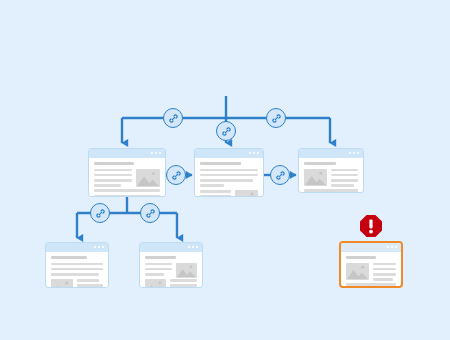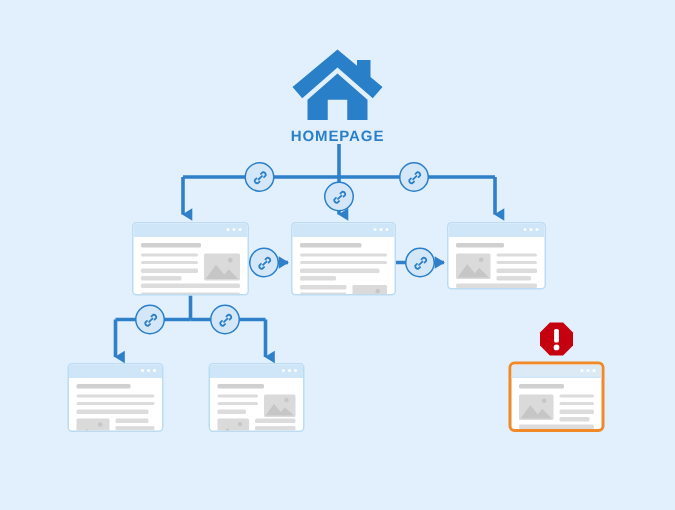--- a/index.html
+++ b/index.html
@@ -182,28 +182,20 @@
       <path d="M127,197 L127,213"></path>
 
       <path d="M77,213 L127,213"></path>
       <path d="M127,213 L177,213"></path>
 
       <path d="M77,213 L77,238" marker-end="url(#arrowDown)"></path>
       <path d="M177,213 L177,238" marker-end="url(#arrowDown)"></path>
     </g>
   </svg>
 
-  <div class="home-node">
-    <svg class="home-icon" viewBox="0 0 64 52">
-      <path d="M32 3 L62 28 L55.5 35.5 L32 15 L8.5 35.5 L2 28 Z" fill="#2a7fc9"></path>
-      <path d="M32 19 L52 36.5 L52 50 L38.5 50 L38.5 36.5 L25.5 36.5 L25.5 50 L12 50 L12 36.5 Z" fill="#2a7fc9"></path>
-      <rect x="45" y="10" width="9" height="13" fill="#2a7fc9"></rect>
-    </svg>
-    <div class="home-label">HOMEPAGE</div>
-  </div>
 
   <div class="link-chip" style="left:163px;top:108px;">
     <svg width="11" height="11" viewBox="0 0 24 24">
       <g fill="none" stroke="#2a7fc9" stroke-width="2.6" stroke-linecap="round">
         <path d="M9.5 14.5 L14.5 9.5"></path>
         <path d="M13 6.5 L15.5 4 A3.9 3.9 0 0 1 20 8.5 L17.5 11"></path>
         <path d="M11 17.5 L8.5 20 A3.9 3.9 0 0 1 4 15.5 L6.5 13"></path>
       </g>
     </svg>
   </div>

